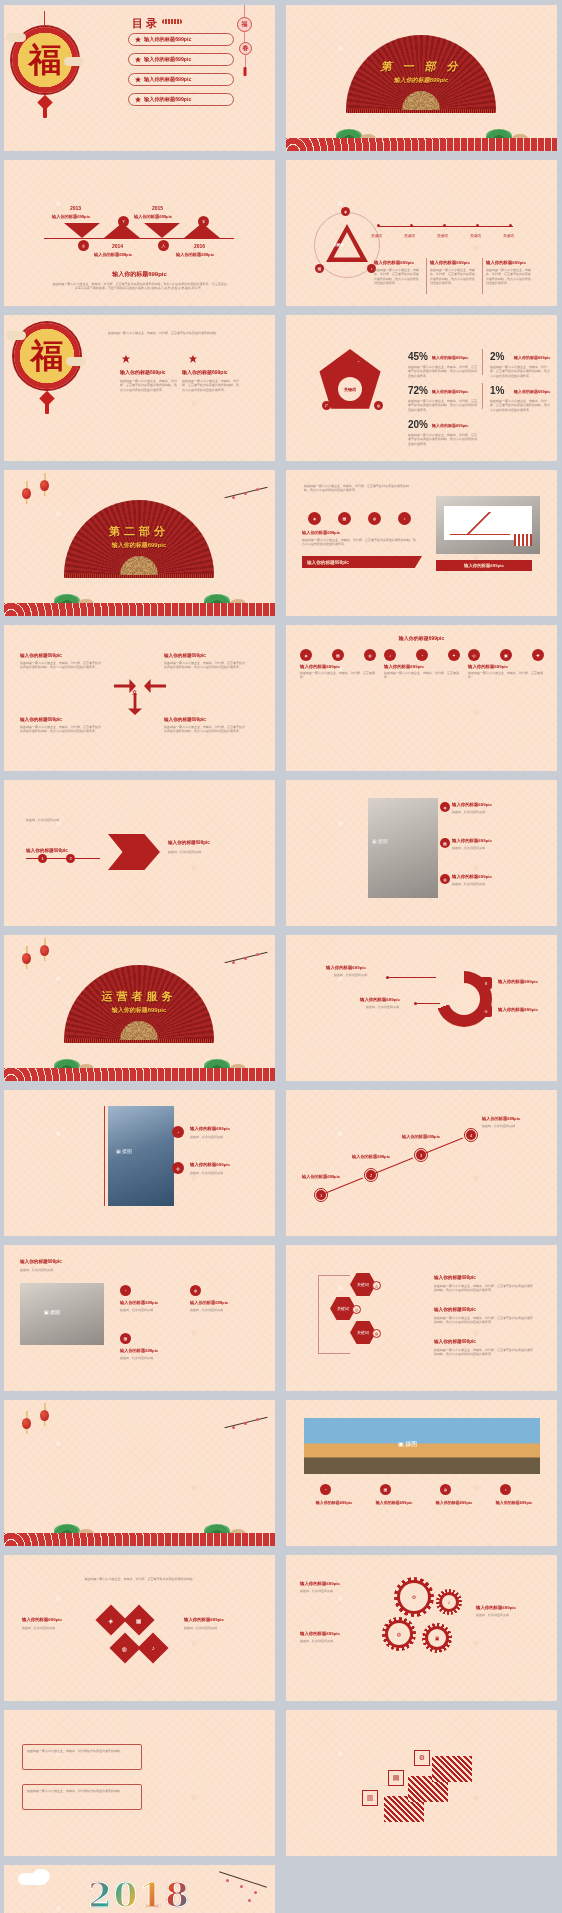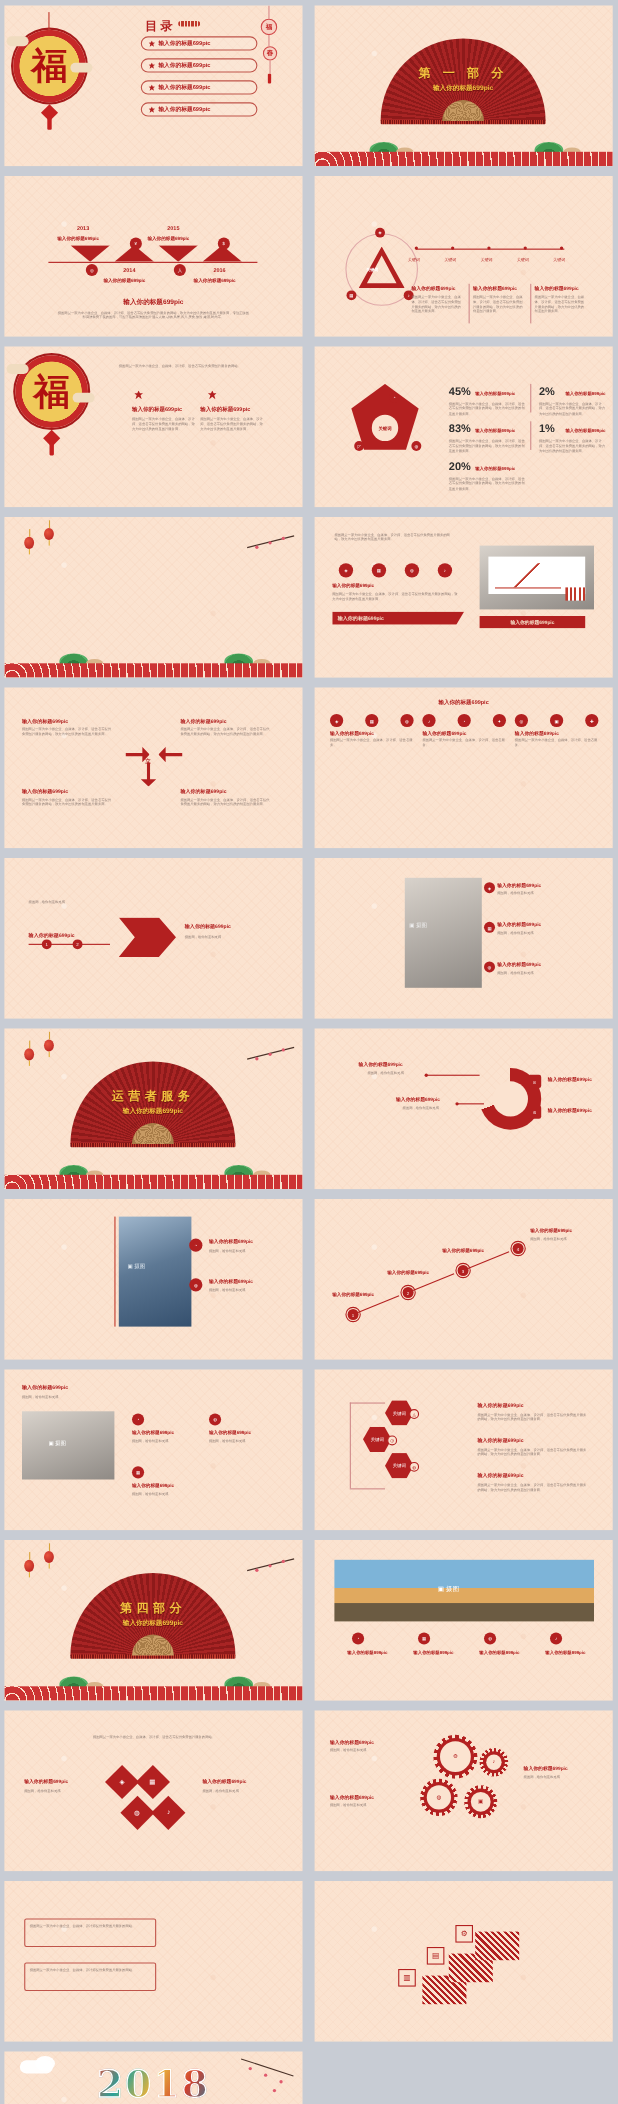--- a/index.html
+++ b/index.html
@@ -163,21 +163,21 @@
 
     <div class="in coinline" style="left:240px;top:0;height:12px;"></div>
     <div class="in coin" style="left:233px;top:12px;">福</div>
     <div class="in coinline" style="left:240px;top:27px;height:10px;"></div>
     <div class="in coin" style="left:235px;top:37px;width:13px;height:13px;">春</div>
     <div class="in coinline" style="left:241px;top:50px;height:12px;"></div>
     <div class="in tassel" style="left:241px;top:62px;height:9px;width:3px;"></div>
   </div>
 
   <div class="slide">
-    <div class="in" style="left:60px;top:30px;">
+    <div class="in" style="left:60px;top:30px;font-style:italic;">
       <div class="fan">
           <div class="fan-base"></div>
         </div>
       <div class="fan-txt">
         <div class="a">第 一 部 分</div>
         <div class="b">输入你的标题699pic</div>
       </div>
     </div>
     <div class="ground">
       <div class="pine" style="left:50px;"></div>
@@ -272,303 +272,303 @@
     <div class="in badge" style="left:88px;top:86px;">◍</div>
 
     <div class="in" style="left:122px;top:36px;font-size:10px;font-weight:bold;color:#2d2d2d;">45%</div>
     <div class="in" style="left:146px;top:40px;font-size:4px;font-weight:bold;">输入你的标题699pic</div>
     <div class="in body-gray" style="left:122px;top:50px;width:70px;">摄图网是一家为中小微企业、自媒体、设计师、运营者等提供免费图片服务的网站，致力为中国优质的创意图片服务商。</div>
     <div class="in vline" style="left:196px;top:34px;height:26px;"></div>
     <div class="in" style="left:204px;top:36px;font-size:10px;font-weight:bold;color:#2d2d2d;">2%</div>
     <div class="in" style="left:228px;top:40px;font-size:4px;font-weight:bold;">输入你的标题699pic</div>
     <div class="in body-gray" style="left:204px;top:50px;width:62px;">摄图网是一家为中小微企业、自媒体、设计师、运营者等提供免费图片服务的网站，致力为中国优质的创意图片服务商。</div>
 
-    <div class="in" style="left:122px;top:70px;font-size:10px;font-weight:bold;color:#2d2d2d;">83%</div>
+    <div class="in" style="left:122px;top:70px;font-size:10px;font-weight:bold;color:#2d2d2d;">72%</div>
     <div class="in" style="left:146px;top:74px;font-size:4px;font-weight:bold;">输入你的标题699pic</div>
     <div class="in body-gray" style="left:122px;top:84px;width:70px;">摄图网是一家为中小微企业、自媒体、设计师、运营者等提供免费图片服务的网站，致力为中国优质的创意图片服务商。</div>
     <div class="in vline" style="left:196px;top:68px;height:26px;"></div>
     <div class="in" style="left:204px;top:70px;font-size:10px;font-weight:bold;color:#2d2d2d;">1%</div>
     <div class="in" style="left:228px;top:74px;font-size:4px;font-weight:bold;">输入你的标题699pic</div>
     <div class="in body-gray" style="left:204px;top:84px;width:62px;">摄图网是一家为中小微企业、自媒体、设计师、运营者等提供免费图片服务的网站，致力为中国优质的创意图片服务商。</div>
 
     <div class="in" style="left:122px;top:104px;font-size:10px;font-weight:bold;color:#2d2d2d;">20%</div>
     <div class="in" style="left:146px;top:108px;font-size:4px;font-weight:bold;">输入你的标题699pic</div>
     <div class="in body-gray" style="left:122px;top:118px;width:70px;">摄图网是一家为中小微企业、自媒体、设计师、运营者等提供免费图片服务的网站，致力为中国优质的创意图片服务商。</div>
+  </div>
+
+  <div class="slide">
+    <div class="in lantern" style="left:18px;top:18px;"></div>
+    <div class="in lantern" style="left:36px;top:10px;"></div>
+    <div class="in" style="left:60px;top:30px;">
+      <div class="fan">
+          <div class="fan-base"></div>
+        </div>
+      <div class="fan-txt">
+        <div class="a">第二部分</div>
+        <div class="b">输入你的标题699pic</div>
+      </div>
+    </div>
+    <div class="in branch" style="left:220px;top:22px;width:44px;transform:rotate(-14deg);"></div>
+    <div class="in sakura" style="left:228px;top:26px;"></div>
+    <div class="in sakura" style="left:240px;top:22px;"></div>
+    <div class="in sakura" style="left:252px;top:18px;"></div>
+    <div class="ground">
+      <div class="pine" style="left:50px;"></div>
+        <div class="rock" style="left:74px;"></div>
+      <div class="pine" style="left:200px;"></div>
+        <div class="rock" style="left:226px;"></div>
+      <div class="wavefoot2"></div>
+    </div>
+  </div>
+
+  <div class="slide">
+    <div class="in body-gray" style="left:18px;top:14px;width:110px;">摄图网是一家为中小微企业、自媒体、设计师、运营者等提供免费图片服务的网站，致力为中国优质的创意图片服务商。</div>
+    <div class="in badge" style="left:22px;top:42px;width:13px;height:13px;">◈</div>
+    <div class="in badge" style="left:52px;top:42px;width:13px;height:13px;">▦</div>
+    <div class="in badge" style="left:82px;top:42px;width:13px;height:13px;">◍</div>
+    <div class="in badge" style="left:112px;top:42px;width:13px;height:13px;">♪</div>
+    <div class="in" style="left:16px;top:60px;font-size:4.2px;font-weight:bold;">输入你的标题699pic</div>
+    <div class="in body-gray" style="left:16px;top:68px;width:116px;">摄图网是一家为中小微企业、自媒体、设计师、运营者等提供免费图片服务的网站，致力为中国优质的创意图片服务商。</div>
+    <div class="in redbox" style="left:16px;top:86px;width:120px;height:12px;display:flex;align-items:center;padding-left:5px;font-size:4.6px;font-weight:bold;clip-path:polygon(0 0,100% 0,94% 100%,0 100%);">输入你的标题699pic</div>
+
+    <div class="in photo2" style="left:150px;top:26px;width:104px;height:58px;">
+      <div style="position:absolute;left:8px;top:10px;right:8px;height:34px;background:#fff;"></div>
+      <div style="position:absolute;left:14px;top:38px;width:60px;height:.7px;background:#c0392b;"></div>
+      <div style="position:absolute;left:14px;top:16px;width:58px;height:22px;
+        background:linear-gradient(135deg,transparent 48%,#c0392b 49% 51%,transparent 52%);"></div>
+      <div style="position:absolute;left:78px;top:38px;width:18px;height:12px;background:repeating-linear-gradient(90deg,#c0392b 0 2px,#fff 2px 4px);"></div>
+    </div>
+    <div class="in redbox" style="left:150px;top:90px;width:96px;height:11px;display:flex;align-items:center;justify-content:center;font-size:4.4px;font-weight:bold;">输入你的标题699pic</div>
+  </div>
+
+  <div class="slide">
+    <div class="in" style="left:16px;top:28px;font-size:4.6px;font-weight:bold;">输入你的标题699pic</div>
+    <div class="in body-gray" style="left:16px;top:36px;width:82px;">摄图网是一家为中小微企业、自媒体、设计师、运营者等提供免费图片服务的网站，致力为中国优质的创意图片服务商。</div>
+    <div class="in" style="left:160px;top:28px;font-size:4.6px;font-weight:bold;">输入你的标题699pic</div>
+    <div class="in body-gray" style="left:160px;top:36px;width:82px;">摄图网是一家为中小微企业、自媒体、设计师、运营者等提供免费图片服务的网站，致力为中国优质的创意图片服务商。</div>
+    <div class="in" style="left:16px;top:92px;font-size:4.6px;font-weight:bold;">输入你的标题699pic</div>
+    <div class="in body-gray" style="left:16px;top:100px;width:82px;">摄图网是一家为中小微企业、自媒体、设计师、运营者等提供免费图片服务的网站，致力为中国优质的创意图片服务商。</div>
+    <div class="in" style="left:160px;top:92px;font-size:4.6px;font-weight:bold;">输入你的标题699pic</div>
+    <div class="in body-gray" style="left:160px;top:100px;width:82px;">摄图网是一家为中小微企业、自媒体、设计师、运营者等提供免费图片服务的网站，致力为中国优质的创意图片服务商。</div>
+
+    <div class="in" style="left:110px;top:54px;width:22px;height:14px;background:#b32020;clip-path:polygon(0 40%,70% 40%,70% 0,100% 50%,70% 100%,70% 60%,0 60%);"></div>
+    <div class="in" style="left:140px;top:54px;width:22px;height:14px;background:#b32020;clip-path:polygon(100% 40%,30% 40%,30% 0,0 50%,30% 100%,30% 60%,100% 60%);"></div>
+    <div class="in" style="left:124px;top:68px;width:14px;height:22px;background:#b32020;clip-path:polygon(40% 0,40% 70%,0 70%,50% 100%,100% 70%,60% 70%,60% 0);"></div>
+    <div class="in" style="left:128px;top:64px;font-size:5px;font-weight:bold;color:#b32020;">立</div>
+  </div>
+
+  <div class="slide">
+    <div class="in" style="left:0;right:0;top:10px;text-align:center;font-size:5px;font-weight:bold;">输入你的标题699pic</div>
+
+    <div class="in" style="left:14px;top:24px;width:76px;">
+      <div style="display:flex;justify-content:space-between;">
+        <span class="badge" style="position:static;width:12px;height:12px;">◈</span>
+        <span class="badge" style="position:static;width:12px;height:12px;">▦</span>
+        <span class="badge" style="position:static;width:12px;height:12px;">◍</span>
+      </div>
+      <div style="margin-top:3px;font-size:4.4px;font-weight:bold;">输入你的标题699pic</div>
+      <div class="body-gray" style="margin-top:2px;">摄图网是一家为中小微企业、自媒体、设计师、运营者服务。</div>
+    </div>
+
+    <div class="in" style="left:98px;top:24px;width:76px;">
+      <div style="display:flex;justify-content:space-between;">
+        <span class="badge" style="position:static;width:12px;height:12px;">♪</span>
+        <span class="badge" style="position:static;width:12px;height:12px;">◔</span>
+        <span class="badge" style="position:static;width:12px;height:12px;">✦</span>
+      </div>
+      <div style="margin-top:3px;font-size:4.4px;font-weight:bold;">输入你的标题699pic</div>
+      <div class="body-gray" style="margin-top:2px;">摄图网是一家为中小微企业、自媒体、设计师、运营者服务。</div>
+    </div>
+
+    <div class="in" style="left:182px;top:24px;width:76px;">
+      <div style="display:flex;justify-content:space-between;">
+        <span class="badge" style="position:static;width:12px;height:12px;">◎</span>
+        <span class="badge" style="position:static;width:12px;height:12px;">▣</span>
+        <span class="badge" style="position:static;width:12px;height:12px;">✚</span>
+      </div>
+      <div style="margin-top:3px;font-size:4.4px;font-weight:bold;">输入你的标题699pic</div>
+      <div class="body-gray" style="margin-top:2px;">摄图网是一家为中小微企业、自媒体、设计师、运营者服务。</div>
+    </div>
+  </div>
+
+  <div class="slide">
+    <div class="in body-gray" style="left:22px;top:38px;width:90px;">摄图网，给你创意和灵感</div>
+    <div class="in" style="left:22px;top:68px;font-size:4.6px;font-weight:bold;">输入你的标题699pic</div>
+    <div class="in hline" style="left:22px;top:78px;width:74px;"></div>
+    <div class="in badge" style="left:34px;top:74px;width:9px;height:9px;">1</div>
+    <div class="in badge" style="left:62px;top:74px;width:9px;height:9px;">2</div>
+
+    <div class="in" style="left:104px;top:54px;width:52px;height:36px;background:#b32020;clip-path:polygon(0 0,70% 0,100% 50%,70% 100%,0 100%,28% 50%);"></div>
+
+    <div class="in" style="left:164px;top:60px;font-size:4.6px;font-weight:bold;">输入你的标题699pic</div>
+    <div class="in body-gray" style="left:164px;top:70px;width:80px;">摄图网，给你创意和灵感</div>
+  </div>
+
+  <div class="slide">
+    <div class="in photo2" style="left:82px;top:18px;width:70px;height:100px;"></div>
+    <div class="in" style="left:86px;top:58px;font-size:5px;color:#eee;">▣ 摄图</div>
+
+    <div class="in" style="left:166px;top:22px;font-size:4.4px;font-weight:bold;">输入你的标题699pic</div>
+    <div class="in body-gray" style="left:166px;top:30px;">摄图网，给你创意和灵感</div>
+    <div class="in badge" style="left:154px;top:22px;width:10px;height:10px;">◈</div>
+
+    <div class="in" style="left:166px;top:58px;font-size:4.4px;font-weight:bold;">输入你的标题699pic</div>
+    <div class="in body-gray" style="left:166px;top:66px;">摄图网，给你创意和灵感</div>
+    <div class="in badge" style="left:154px;top:58px;width:10px;height:10px;">▦</div>
+
+    <div class="in" style="left:166px;top:94px;font-size:4.4px;font-weight:bold;">输入你的标题699pic</div>
+    <div class="in body-gray" style="left:166px;top:102px;">摄图网，给你创意和灵感</div>
+    <div class="in badge" style="left:154px;top:94px;width:10px;height:10px;">◍</div>
+  </div>
+
+  <div class="slide">
+    <div class="in lantern" style="left:18px;top:18px;"></div>
+    <div class="in lantern" style="left:36px;top:10px;"></div>
+    <div class="in" style="left:60px;top:30px;">
+      <div class="fan">
+          <div class="fan-base"></div>
+        </div>
+      <div class="fan-txt">
+        <div class="a">运营者服务</div>
+        <div class="b">输入你的标题699pic</div>
+      </div>
+    </div>
+    <div class="in branch" style="left:220px;top:22px;width:44px;transform:rotate(-14deg);"></div>
+    <div class="in sakura" style="left:228px;top:26px;"></div>
+    <div class="in sakura" style="left:240px;top:22px;"></div>
+    <div class="in sakura" style="left:252px;top:18px;"></div>
+    <div class="ground">
+      <div class="pine" style="left:50px;"></div>
+        <div class="rock" style="left:74px;"></div>
+      <div class="pine" style="left:200px;"></div>
+        <div class="rock" style="left:226px;"></div>
+      <div class="wavefoot2"></div>
+    </div>
+  </div>
+
+  <div class="slide">
+    <div class="in" style="left:150px;top:36px;width:56px;height:56px;border-radius:50%;
+      background:conic-gradient(#b32020 0deg 250deg,transparent 250deg 360deg);"></div>
+    <div class="in" style="left:162px;top:48px;width:32px;height:32px;border-radius:50%;background:#fbe3d0;"></div>
+
+    <div class="in" style="left:40px;top:30px;font-size:4.4px;font-weight:bold;">输入你的标题699pic</div>
+    <div class="in body-gray" style="left:48px;top:38px;">摄图网，给你创意和灵感</div>
+    <div class="in hline" style="left:102px;top:42px;width:48px;"></div>
+    <div class="in dot" style="left:100px;top:41px;"></div>
+
+    <div class="in" style="left:74px;top:62px;font-size:4.4px;font-weight:bold;">输入你的标题699pic</div>
+    <div class="in body-gray" style="left:80px;top:70px;">摄图网，给你创意和灵感</div>
+    <div class="in hline" style="left:130px;top:68px;width:24px;"></div>
+    <div class="in dot" style="left:128px;top:67px;"></div>
+
+    <div class="in badge" style="left:194px;top:42px;width:12px;height:12px;border-radius:2px;">8</div>
+    <div class="in" style="left:212px;top:44px;font-size:4.4px;font-weight:bold;">输入你的标题699pic</div>
+    <div class="in badge" style="left:194px;top:70px;width:12px;height:12px;border-radius:2px;">≋</div>
+    <div class="in" style="left:212px;top:72px;font-size:4.4px;font-weight:bold;">输入你的标题699pic</div>
+  </div>
+
+  <div class="slide">
+    <div class="in photo" style="left:104px;top:16px;width:66px;height:100px;"></div>
+    <div class="in vline" style="left:100px;top:16px;height:100px;background:#c0392b;"></div>
+    <div class="in" style="left:112px;top:58px;font-size:5px;color:#dfe8f0;">▣ 摄图</div>
+
+    <div class="in badge" style="left:168px;top:36px;width:12px;height:12px;">◔</div>
+    <div class="in" style="left:186px;top:36px;font-size:4.4px;font-weight:bold;">输入你的标题699pic</div>
+    <div class="in body-gray" style="left:186px;top:45px;">摄图网，给你创意和灵感</div>
+
+    <div class="in badge" style="left:168px;top:72px;width:12px;height:12px;">◍</div>
+    <div class="in" style="left:186px;top:72px;font-size:4.4px;font-weight:bold;">输入你的标题699pic</div>
+    <div class="in body-gray" style="left:186px;top:81px;">摄图网，给你创意和灵感</div>
+  </div>
+
+  <div class="slide">
+    <div class="in hline" style="left:36px;top:104px;width:44px;transform:rotate(-22deg);transform-origin:left center;height:1px;"></div>
+    <div class="in hline" style="left:86px;top:84px;width:44px;transform:rotate(-22deg);transform-origin:left center;height:1px;"></div>
+    <div class="in hline" style="left:136px;top:64px;width:44px;transform:rotate(-22deg);transform-origin:left center;height:1px;"></div>
+
+    <div class="in ring" style="left:28px;top:98px;width:14px;height:14px;"></div>
+    <div class="in badge" style="left:30px;top:100px;width:10px;height:10px;">1</div>
+    <div class="in ring" style="left:78px;top:78px;width:14px;height:14px;"></div>
+    <div class="in badge" style="left:80px;top:80px;width:10px;height:10px;">2</div>
+    <div class="in ring" style="left:128px;top:58px;width:14px;height:14px;"></div>
+    <div class="in badge" style="left:130px;top:60px;width:10px;height:10px;">3</div>
+    <div class="in ring" style="left:178px;top:38px;width:14px;height:14px;"></div>
+    <div class="in badge" style="left:180px;top:40px;width:10px;height:10px;">4</div>
+
+    <div class="in" style="left:16px;top:84px;font-size:4.2px;font-weight:bold;">输入你的标题699pic</div>
+    <div class="in" style="left:66px;top:64px;font-size:4.2px;font-weight:bold;">输入你的标题699pic</div>
+    <div class="in" style="left:116px;top:44px;font-size:4.2px;font-weight:bold;">输入你的标题699pic</div>
+    <div class="in" style="left:196px;top:26px;font-size:4.2px;font-weight:bold;">输入你的标题699pic</div>
+    <div class="in body-gray" style="left:196px;top:34px;width:60px;">摄图网，给你创意和灵感</div>
+  </div>
+
+  <div class="slide">
+    <div class="in" style="left:16px;top:14px;font-size:4.6px;font-weight:bold;">输入你的标题699pic</div>
+    <div class="in body-gray" style="left:16px;top:23px;">摄图网，给你创意和灵感</div>
+    <div class="in photo2" style="left:16px;top:38px;width:84px;height:62px;"></div>
+    <div class="in" style="left:40px;top:64px;font-size:5px;color:#fff;">▣ 摄图</div>
+
+    <div class="in badge" style="left:116px;top:40px;width:11px;height:11px;">◔</div>
+    <div class="in" style="left:116px;top:55px;font-size:4.2px;font-weight:bold;">输入你的标题699pic</div>
+    <div class="in body-gray" style="left:116px;top:63px;width:58px;">摄图网，给你创意和灵感</div>
+
+    <div class="in badge" style="left:186px;top:40px;width:11px;height:11px;">◍</div>
+    <div class="in" style="left:186px;top:55px;font-size:4.2px;font-weight:bold;">输入你的标题699pic</div>
+    <div class="in body-gray" style="left:186px;top:63px;width:58px;">摄图网，给你创意和灵感</div>
+
+    <div class="in badge" style="left:116px;top:88px;width:11px;height:11px;">▦</div>
+    <div class="in" style="left:116px;top:103px;font-size:4.2px;font-weight:bold;">输入你的标题699pic</div>
+    <div class="in body-gray" style="left:116px;top:111px;width:58px;">摄图网，给你创意和灵感</div>
+  </div>
+
+  <div class="slide">
+    <div class="in hex" style="left:64px;top:28px;">
+      <span>关键词</span>
+    </div>
+    <div class="in badge" style="left:86px;top:36px;width:9px;height:9px;background:#fbe3d0;color:#b32020;border:.6px solid #b32020;">◬</div>
+
+    <div class="in hex" style="left:44px;top:52px;">
+      <span>关键词</span>
+    </div>
+    <div class="in badge" style="left:66px;top:60px;width:9px;height:9px;background:#fbe3d0;color:#b32020;border:.6px solid #b32020;">◶</div>
+
+    <div class="in hex" style="left:64px;top:76px;">
+      <span>关键词</span>
+    </div>
+    <div class="in badge" style="left:86px;top:84px;width:9px;height:9px;background:#fbe3d0;color:#b32020;border:.6px solid #b32020;">◍</div>
+
+    <div class="in vline" style="left:32px;top:30px;height:78px;"></div>
+    <div class="in hline" style="left:32px;top:30px;width:32px;background:#d08a8a;"></div>
+    <div class="in hline" style="left:32px;top:108px;width:32px;background:#d08a8a;"></div>
+
+    <div class="in" style="left:148px;top:30px;font-size:4.6px;font-weight:bold;">输入你的标题699pic</div>
+    <div class="in body-gray" style="left:148px;top:39px;width:100px;">摄图网是一家为中小微企业、自媒体、设计师、运营者等提供免费图片服务的网站，致力为中国优质的创意图片服务商。</div>
+    <div class="in" style="left:148px;top:62px;font-size:4.6px;font-weight:bold;">输入你的标题699pic</div>
+    <div class="in body-gray" style="left:148px;top:71px;width:100px;">摄图网是一家为中小微企业、自媒体、设计师、运营者等提供免费图片服务的网站，致力为中国优质的创意图片服务商。</div>
+    <div class="in" style="left:148px;top:94px;font-size:4.6px;font-weight:bold;">输入你的标题699pic</div>
+    <div class="in body-gray" style="left:148px;top:103px;width:100px;">摄图网是一家为中小微企业、自媒体、设计师、运营者等提供免费图片服务的网站，致力为中国优质的创意图片服务商。</div>
   </div>
 
   <div class="slide">
     <div class="in lantern" style="left:18px;top:18px;"></div>
     <div class="in lantern" style="left:36px;top:10px;"></div>
     <div class="in branch" style="left:220px;top:22px;width:44px;transform:rotate(-14deg);"></div>
     <div class="in sakura" style="left:228px;top:26px;"></div>
     <div class="in sakura" style="left:240px;top:22px;"></div>
     <div class="in sakura" style="left:252px;top:18px;"></div>
     <div class="ground">
       <div class="pine" style="left:50px;"></div>
         <div class="rock" style="left:74px;"></div>
       <div class="pine" style="left:200px;"></div>
         <div class="rock" style="left:226px;"></div>
       <div class="wavefoot2"></div>
     </div>
   </div>
 
   <div class="slide">
-    <div class="in body-gray" style="left:18px;top:14px;width:110px;">摄图网是一家为中小微企业、自媒体、设计师、运营者等提供免费图片服务的网站，致力为中国优质的创意图片服务商。</div>
-    <div class="in badge" style="left:22px;top:42px;width:13px;height:13px;">◈</div>
-    <div class="in badge" style="left:52px;top:42px;width:13px;height:13px;">▦</div>
-    <div class="in badge" style="left:82px;top:42px;width:13px;height:13px;">◍</div>
-    <div class="in badge" style="left:112px;top:42px;width:13px;height:13px;">♪</div>
-    <div class="in" style="left:16px;top:60px;font-size:4.2px;font-weight:bold;">输入你的标题699pic</div>
-    <div class="in body-gray" style="left:16px;top:68px;width:116px;">摄图网是一家为中小微企业、自媒体、设计师、运营者等提供免费图片服务的网站，致力为中国优质的创意图片服务商。</div>
-    <div class="in redbox" style="left:16px;top:86px;width:120px;height:12px;display:flex;align-items:center;padding-left:5px;font-size:4.6px;font-weight:bold;clip-path:polygon(0 0,100% 0,94% 100%,0 100%);">输入你的标题699pic</div>
-
-    <div class="in photo2" style="left:150px;top:26px;width:104px;height:58px;">
-      <div style="position:absolute;left:8px;top:10px;right:8px;height:34px;background:#fff;"></div>
-      <div style="position:absolute;left:14px;top:38px;width:60px;height:.7px;background:#c0392b;"></div>
-      <div style="position:absolute;left:14px;top:16px;width:58px;height:22px;
-        background:linear-gradient(135deg,transparent 48%,#c0392b 49% 51%,transparent 52%);"></div>
-      <div style="position:absolute;left:78px;top:38px;width:18px;height:12px;background:repeating-linear-gradient(90deg,#c0392b 0 2px,#fff 2px 4px);"></div>
-    </div>
-    <div class="in redbox" style="left:150px;top:90px;width:96px;height:11px;display:flex;align-items:center;justify-content:center;font-size:4.4px;font-weight:bold;">输入你的标题699pic</div>
-  </div>
-
-  <div class="slide">
-    <div class="in" style="left:16px;top:28px;font-size:4.6px;font-weight:bold;">输入你的标题699pic</div>
-    <div class="in body-gray" style="left:16px;top:36px;width:82px;">摄图网是一家为中小微企业、自媒体、设计师、运营者等提供免费图片服务的网站，致力为中国优质的创意图片服务商。</div>
-    <div class="in" style="left:160px;top:28px;font-size:4.6px;font-weight:bold;">输入你的标题699pic</div>
-    <div class="in body-gray" style="left:160px;top:36px;width:82px;">摄图网是一家为中小微企业、自媒体、设计师、运营者等提供免费图片服务的网站，致力为中国优质的创意图片服务商。</div>
-    <div class="in" style="left:16px;top:92px;font-size:4.6px;font-weight:bold;">输入你的标题699pic</div>
-    <div class="in body-gray" style="left:16px;top:100px;width:82px;">摄图网是一家为中小微企业、自媒体、设计师、运营者等提供免费图片服务的网站，致力为中国优质的创意图片服务商。</div>
-    <div class="in" style="left:160px;top:92px;font-size:4.6px;font-weight:bold;">输入你的标题699pic</div>
-    <div class="in body-gray" style="left:160px;top:100px;width:82px;">摄图网是一家为中小微企业、自媒体、设计师、运营者等提供免费图片服务的网站，致力为中国优质的创意图片服务商。</div>
-
-    <div class="in" style="left:110px;top:54px;width:22px;height:14px;background:#b32020;clip-path:polygon(0 40%,70% 40%,70% 0,100% 50%,70% 100%,70% 60%,0 60%);"></div>
-    <div class="in" style="left:140px;top:54px;width:22px;height:14px;background:#b32020;clip-path:polygon(100% 40%,30% 40%,30% 0,0 50%,30% 100%,30% 60%,100% 60%);"></div>
-    <div class="in" style="left:124px;top:68px;width:14px;height:22px;background:#b32020;clip-path:polygon(40% 0,40% 70%,0 70%,50% 100%,100% 70%,60% 70%,60% 0);"></div>
-    <div class="in" style="left:128px;top:64px;font-size:5px;font-weight:bold;color:#b32020;">立</div>
-  </div>
-
-  <div class="slide">
-    <div class="in" style="left:0;right:0;top:10px;text-align:center;font-size:5px;font-weight:bold;">输入你的标题699pic</div>
-
-    <div class="in" style="left:14px;top:24px;width:76px;">
-      <div style="display:flex;justify-content:space-between;">
-        <span class="badge" style="position:static;width:12px;height:12px;">◈</span>
-        <span class="badge" style="position:static;width:12px;height:12px;">▦</span>
-        <span class="badge" style="position:static;width:12px;height:12px;">◍</span>
-      </div>
-      <div style="margin-top:3px;font-size:4.4px;font-weight:bold;">输入你的标题699pic</div>
-      <div class="body-gray" style="margin-top:2px;">摄图网是一家为中小微企业、自媒体、设计师、运营者服务。</div>
-    </div>
-
-    <div class="in" style="left:98px;top:24px;width:76px;">
-      <div style="display:flex;justify-content:space-between;">
-        <span class="badge" style="position:static;width:12px;height:12px;">♪</span>
-        <span class="badge" style="position:static;width:12px;height:12px;">◔</span>
-        <span class="badge" style="position:static;width:12px;height:12px;">✦</span>
-      </div>
-      <div style="margin-top:3px;font-size:4.4px;font-weight:bold;">输入你的标题699pic</div>
-      <div class="body-gray" style="margin-top:2px;">摄图网是一家为中小微企业、自媒体、设计师、运营者服务。</div>
-    </div>
-
-    <div class="in" style="left:182px;top:24px;width:76px;">
-      <div style="display:flex;justify-content:space-between;">
-        <span class="badge" style="position:static;width:12px;height:12px;">◎</span>
-        <span class="badge" style="position:static;width:12px;height:12px;">▣</span>
-        <span class="badge" style="position:static;width:12px;height:12px;">✚</span>
-      </div>
-      <div style="margin-top:3px;font-size:4.4px;font-weight:bold;">输入你的标题699pic</div>
-      <div class="body-gray" style="margin-top:2px;">摄图网是一家为中小微企业、自媒体、设计师、运营者服务。</div>
-    </div>
-  </div>
-
-  <div class="slide">
-    <div class="in body-gray" style="left:22px;top:38px;width:90px;">摄图网，给你创意和灵感</div>
-    <div class="in" style="left:22px;top:68px;font-size:4.6px;font-weight:bold;">输入你的标题699pic</div>
-    <div class="in hline" style="left:22px;top:78px;width:74px;"></div>
-    <div class="in badge" style="left:34px;top:74px;width:9px;height:9px;">1</div>
-    <div class="in badge" style="left:62px;top:74px;width:9px;height:9px;">2</div>
-
-    <div class="in" style="left:104px;top:54px;width:52px;height:36px;background:#b32020;clip-path:polygon(0 0,70% 0,100% 50%,70% 100%,0 100%,28% 50%);"></div>
-
-    <div class="in" style="left:164px;top:60px;font-size:4.6px;font-weight:bold;">输入你的标题699pic</div>
-    <div class="in body-gray" style="left:164px;top:70px;width:80px;">摄图网，给你创意和灵感</div>
-  </div>
-
-  <div class="slide">
-    <div class="in photo2" style="left:82px;top:18px;width:70px;height:100px;"></div>
-    <div class="in" style="left:86px;top:58px;font-size:5px;color:#eee;">▣ 摄图</div>
-
-    <div class="in" style="left:166px;top:22px;font-size:4.4px;font-weight:bold;">输入你的标题699pic</div>
-    <div class="in body-gray" style="left:166px;top:30px;">摄图网，给你创意和灵感</div>
-    <div class="in badge" style="left:154px;top:22px;width:10px;height:10px;">◈</div>
-
-    <div class="in" style="left:166px;top:58px;font-size:4.4px;font-weight:bold;">输入你的标题699pic</div>
-    <div class="in body-gray" style="left:166px;top:66px;">摄图网，给你创意和灵感</div>
-    <div class="in badge" style="left:154px;top:58px;width:10px;height:10px;">▦</div>
-
-    <div class="in" style="left:166px;top:94px;font-size:4.4px;font-weight:bold;">输入你的标题699pic</div>
-    <div class="in body-gray" style="left:166px;top:102px;">摄图网，给你创意和灵感</div>
-    <div class="in badge" style="left:154px;top:94px;width:10px;height:10px;">◍</div>
-  </div>
-
-  <div class="slide">
-    <div class="in lantern" style="left:18px;top:18px;"></div>
-    <div class="in lantern" style="left:36px;top:10px;"></div>
-    <div class="in" style="left:60px;top:30px;">
-      <div class="fan">
-          <div class="fan-base"></div>
-        </div>
-      <div class="fan-txt">
-        <div class="a">运营者服务</div>
-        <div class="b">输入你的标题699pic</div>
-      </div>
-    </div>
-    <div class="in branch" style="left:220px;top:22px;width:44px;transform:rotate(-14deg);"></div>
-    <div class="in sakura" style="left:228px;top:26px;"></div>
-    <div class="in sakura" style="left:240px;top:22px;"></div>
-    <div class="in sakura" style="left:252px;top:18px;"></div>
-    <div class="ground">
-      <div class="pine" style="left:50px;"></div>
-        <div class="rock" style="left:74px;"></div>
-      <div class="pine" style="left:200px;"></div>
-        <div class="rock" style="left:226px;"></div>
-      <div class="wavefoot2"></div>
-    </div>
-  </div>
-
-  <div class="slide">
-    <div class="in" style="left:150px;top:36px;width:56px;height:56px;border-radius:50%;
-      background:conic-gradient(#b32020 0deg 250deg,transparent 250deg 360deg);"></div>
-    <div class="in" style="left:162px;top:48px;width:32px;height:32px;border-radius:50%;background:#fbe3d0;"></div>
-
-    <div class="in" style="left:40px;top:30px;font-size:4.4px;font-weight:bold;">输入你的标题699pic</div>
-    <div class="in body-gray" style="left:48px;top:38px;">摄图网，给你创意和灵感</div>
-    <div class="in hline" style="left:102px;top:42px;width:48px;"></div>
-    <div class="in dot" style="left:100px;top:41px;"></div>
-
-    <div class="in" style="left:74px;top:62px;font-size:4.4px;font-weight:bold;">输入你的标题699pic</div>
-    <div class="in body-gray" style="left:80px;top:70px;">摄图网，给你创意和灵感</div>
-    <div class="in hline" style="left:130px;top:68px;width:24px;"></div>
-    <div class="in dot" style="left:128px;top:67px;"></div>
-
-    <div class="in badge" style="left:194px;top:42px;width:12px;height:12px;border-radius:2px;">8</div>
-    <div class="in" style="left:212px;top:44px;font-size:4.4px;font-weight:bold;">输入你的标题699pic</div>
-    <div class="in badge" style="left:194px;top:70px;width:12px;height:12px;border-radius:2px;">≋</div>
-    <div class="in" style="left:212px;top:72px;font-size:4.4px;font-weight:bold;">输入你的标题699pic</div>
-  </div>
-
-  <div class="slide">
-    <div class="in photo" style="left:104px;top:16px;width:66px;height:100px;"></div>
-    <div class="in vline" style="left:100px;top:16px;height:100px;background:#c0392b;"></div>
-    <div class="in" style="left:112px;top:58px;font-size:5px;color:#dfe8f0;">▣ 摄图</div>
-
-    <div class="in badge" style="left:168px;top:36px;width:12px;height:12px;">◔</div>
-    <div class="in" style="left:186px;top:36px;font-size:4.4px;font-weight:bold;">输入你的标题699pic</div>
-    <div class="in body-gray" style="left:186px;top:45px;">摄图网，给你创意和灵感</div>
-
-    <div class="in badge" style="left:168px;top:72px;width:12px;height:12px;">◍</div>
-    <div class="in" style="left:186px;top:72px;font-size:4.4px;font-weight:bold;">输入你的标题699pic</div>
-    <div class="in body-gray" style="left:186px;top:81px;">摄图网，给你创意和灵感</div>
-  </div>
-
-  <div class="slide">
-    <div class="in hline" style="left:36px;top:104px;width:44px;transform:rotate(-22deg);transform-origin:left center;height:1px;"></div>
-    <div class="in hline" style="left:86px;top:84px;width:44px;transform:rotate(-22deg);transform-origin:left center;height:1px;"></div>
-    <div class="in hline" style="left:136px;top:64px;width:44px;transform:rotate(-22deg);transform-origin:left center;height:1px;"></div>
-
-    <div class="in ring" style="left:28px;top:98px;width:14px;height:14px;"></div>
-    <div class="in badge" style="left:30px;top:100px;width:10px;height:10px;">1</div>
-    <div class="in ring" style="left:78px;top:78px;width:14px;height:14px;"></div>
-    <div class="in badge" style="left:80px;top:80px;width:10px;height:10px;">2</div>
-    <div class="in ring" style="left:128px;top:58px;width:14px;height:14px;"></div>
-    <div class="in badge" style="left:130px;top:60px;width:10px;height:10px;">3</div>
-    <div class="in ring" style="left:178px;top:38px;width:14px;height:14px;"></div>
-    <div class="in badge" style="left:180px;top:40px;width:10px;height:10px;">4</div>
-
-    <div class="in" style="left:16px;top:84px;font-size:4.2px;font-weight:bold;">输入你的标题699pic</div>
-    <div class="in" style="left:66px;top:64px;font-size:4.2px;font-weight:bold;">输入你的标题699pic</div>
-    <div class="in" style="left:116px;top:44px;font-size:4.2px;font-weight:bold;">输入你的标题699pic</div>
-    <div class="in" style="left:196px;top:26px;font-size:4.2px;font-weight:bold;">输入你的标题699pic</div>
-    <div class="in body-gray" style="left:196px;top:34px;width:60px;">摄图网，给你创意和灵感</div>
-  </div>
-
-  <div class="slide">
-    <div class="in" style="left:16px;top:14px;font-size:4.6px;font-weight:bold;">输入你的标题699pic</div>
-    <div class="in body-gray" style="left:16px;top:23px;">摄图网，给你创意和灵感</div>
-    <div class="in photo2" style="left:16px;top:38px;width:84px;height:62px;"></div>
-    <div class="in" style="left:40px;top:64px;font-size:5px;color:#fff;">▣ 摄图</div>
-
-    <div class="in badge" style="left:116px;top:40px;width:11px;height:11px;">◔</div>
-    <div class="in" style="left:116px;top:55px;font-size:4.2px;font-weight:bold;">输入你的标题699pic</div>
-    <div class="in body-gray" style="left:116px;top:63px;width:58px;">摄图网，给你创意和灵感</div>
-
-    <div class="in badge" style="left:186px;top:40px;width:11px;height:11px;">◍</div>
-    <div class="in" style="left:186px;top:55px;font-size:4.2px;font-weight:bold;">输入你的标题699pic</div>
-    <div class="in body-gray" style="left:186px;top:63px;width:58px;">摄图网，给你创意和灵感</div>
-
-    <div class="in badge" style="left:116px;top:88px;width:11px;height:11px;">▦</div>
-    <div class="in" style="left:116px;top:103px;font-size:4.2px;font-weight:bold;">输入你的标题699pic</div>
-    <div class="in body-gray" style="left:116px;top:111px;width:58px;">摄图网，给你创意和灵感</div>
-  </div>
-
-  <div class="slide">
-    <div class="in hex" style="left:64px;top:28px;">
-      <span>关键词</span>
-    </div>
-    <div class="in badge" style="left:86px;top:36px;width:9px;height:9px;background:#fbe3d0;color:#b32020;border:.6px solid #b32020;">◬</div>
-
-    <div class="in hex" style="left:44px;top:52px;">
-      <span>关键词</span>
-    </div>
-    <div class="in badge" style="left:66px;top:60px;width:9px;height:9px;background:#fbe3d0;color:#b32020;border:.6px solid #b32020;">◶</div>
-
-    <div class="in hex" style="left:64px;top:76px;">
-      <span>关键词</span>
-    </div>
-    <div class="in badge" style="left:86px;top:84px;width:9px;height:9px;background:#fbe3d0;color:#b32020;border:.6px solid #b32020;">◍</div>
-
-    <div class="in vline" style="left:32px;top:30px;height:78px;"></div>
-    <div class="in hline" style="left:32px;top:30px;width:32px;background:#d08a8a;"></div>
-    <div class="in hline" style="left:32px;top:108px;width:32px;background:#d08a8a;"></div>
-
-    <div class="in" style="left:148px;top:30px;font-size:4.6px;font-weight:bold;">输入你的标题699pic</div>
-    <div class="in body-gray" style="left:148px;top:39px;width:100px;">摄图网是一家为中小微企业、自媒体、设计师、运营者等提供免费图片服务的网站，致力为中国优质的创意图片服务商。</div>
-    <div class="in" style="left:148px;top:62px;font-size:4.6px;font-weight:bold;">输入你的标题699pic</div>
-    <div class="in body-gray" style="left:148px;top:71px;width:100px;">摄图网是一家为中小微企业、自媒体、设计师、运营者等提供免费图片服务的网站，致力为中国优质的创意图片服务商。</div>
-    <div class="in" style="left:148px;top:94px;font-size:4.6px;font-weight:bold;">输入你的标题699pic</div>
-    <div class="in body-gray" style="left:148px;top:103px;width:100px;">摄图网是一家为中小微企业、自媒体、设计师、运营者等提供免费图片服务的网站，致力为中国优质的创意图片服务商。</div>
-  </div>
-
-  <div class="slide">
-    <div class="in lantern" style="left:18px;top:18px;"></div>
-    <div class="in lantern" style="left:36px;top:10px;"></div>
-    <div class="in" style="left:60px;top:30px;">
-      <div class="fan">
-          <div class="fan-base"></div>
-        </div>
-      <div class="fan-txt">
-        <div class="a">第四部分</div>
-        <div class="b">输入你的标题699pic</div>
-      </div>
-    </div>
-    <div class="in branch" style="left:220px;top:22px;width:44px;transform:rotate(-14deg);"></div>
-    <div class="in sakura" style="left:228px;top:26px;"></div>
-    <div class="in sakura" style="left:240px;top:22px;"></div>
-    <div class="in sakura" style="left:252px;top:18px;"></div>
-    <div class="ground">
-      <div class="pine" style="left:50px;"></div>
-        <div class="rock" style="left:74px;"></div>
-      <div class="pine" style="left:200px;"></div>
-        <div class="rock" style="left:226px;"></div>
-      <div class="wavefoot2"></div>
-    </div>
-  </div>
-
-  <div class="slide">
     <div class="in photo3" style="left:18px;top:18px;width:236px;height:56px;"></div>
     <div class="in" style="left:112px;top:40px;font-size:6px;color:#fff;">▣ 摄图</div>
 
     <div class="in badge" style="left:34px;top:84px;width:11px;height:11px;">◔</div>
     <div class="in" style="left:22px;top:100px;width:52px;font-size:4px;font-weight:bold;text-align:center;">输入你的标题699pic</div>
     <div class="in badge" style="left:94px;top:84px;width:11px;height:11px;">▦</div>
     <div class="in" style="left:82px;top:100px;width:52px;font-size:4px;font-weight:bold;text-align:center;">输入你的标题699pic</div>
     <div class="in badge" style="left:154px;top:84px;width:11px;height:11px;">◍</div>
     <div class="in" style="left:142px;top:100px;width:52px;font-size:4px;font-weight:bold;text-align:center;">输入你的标题699pic</div>
     <div class="in badge" style="left:214px;top:84px;width:11px;height:11px;">♪</div>

